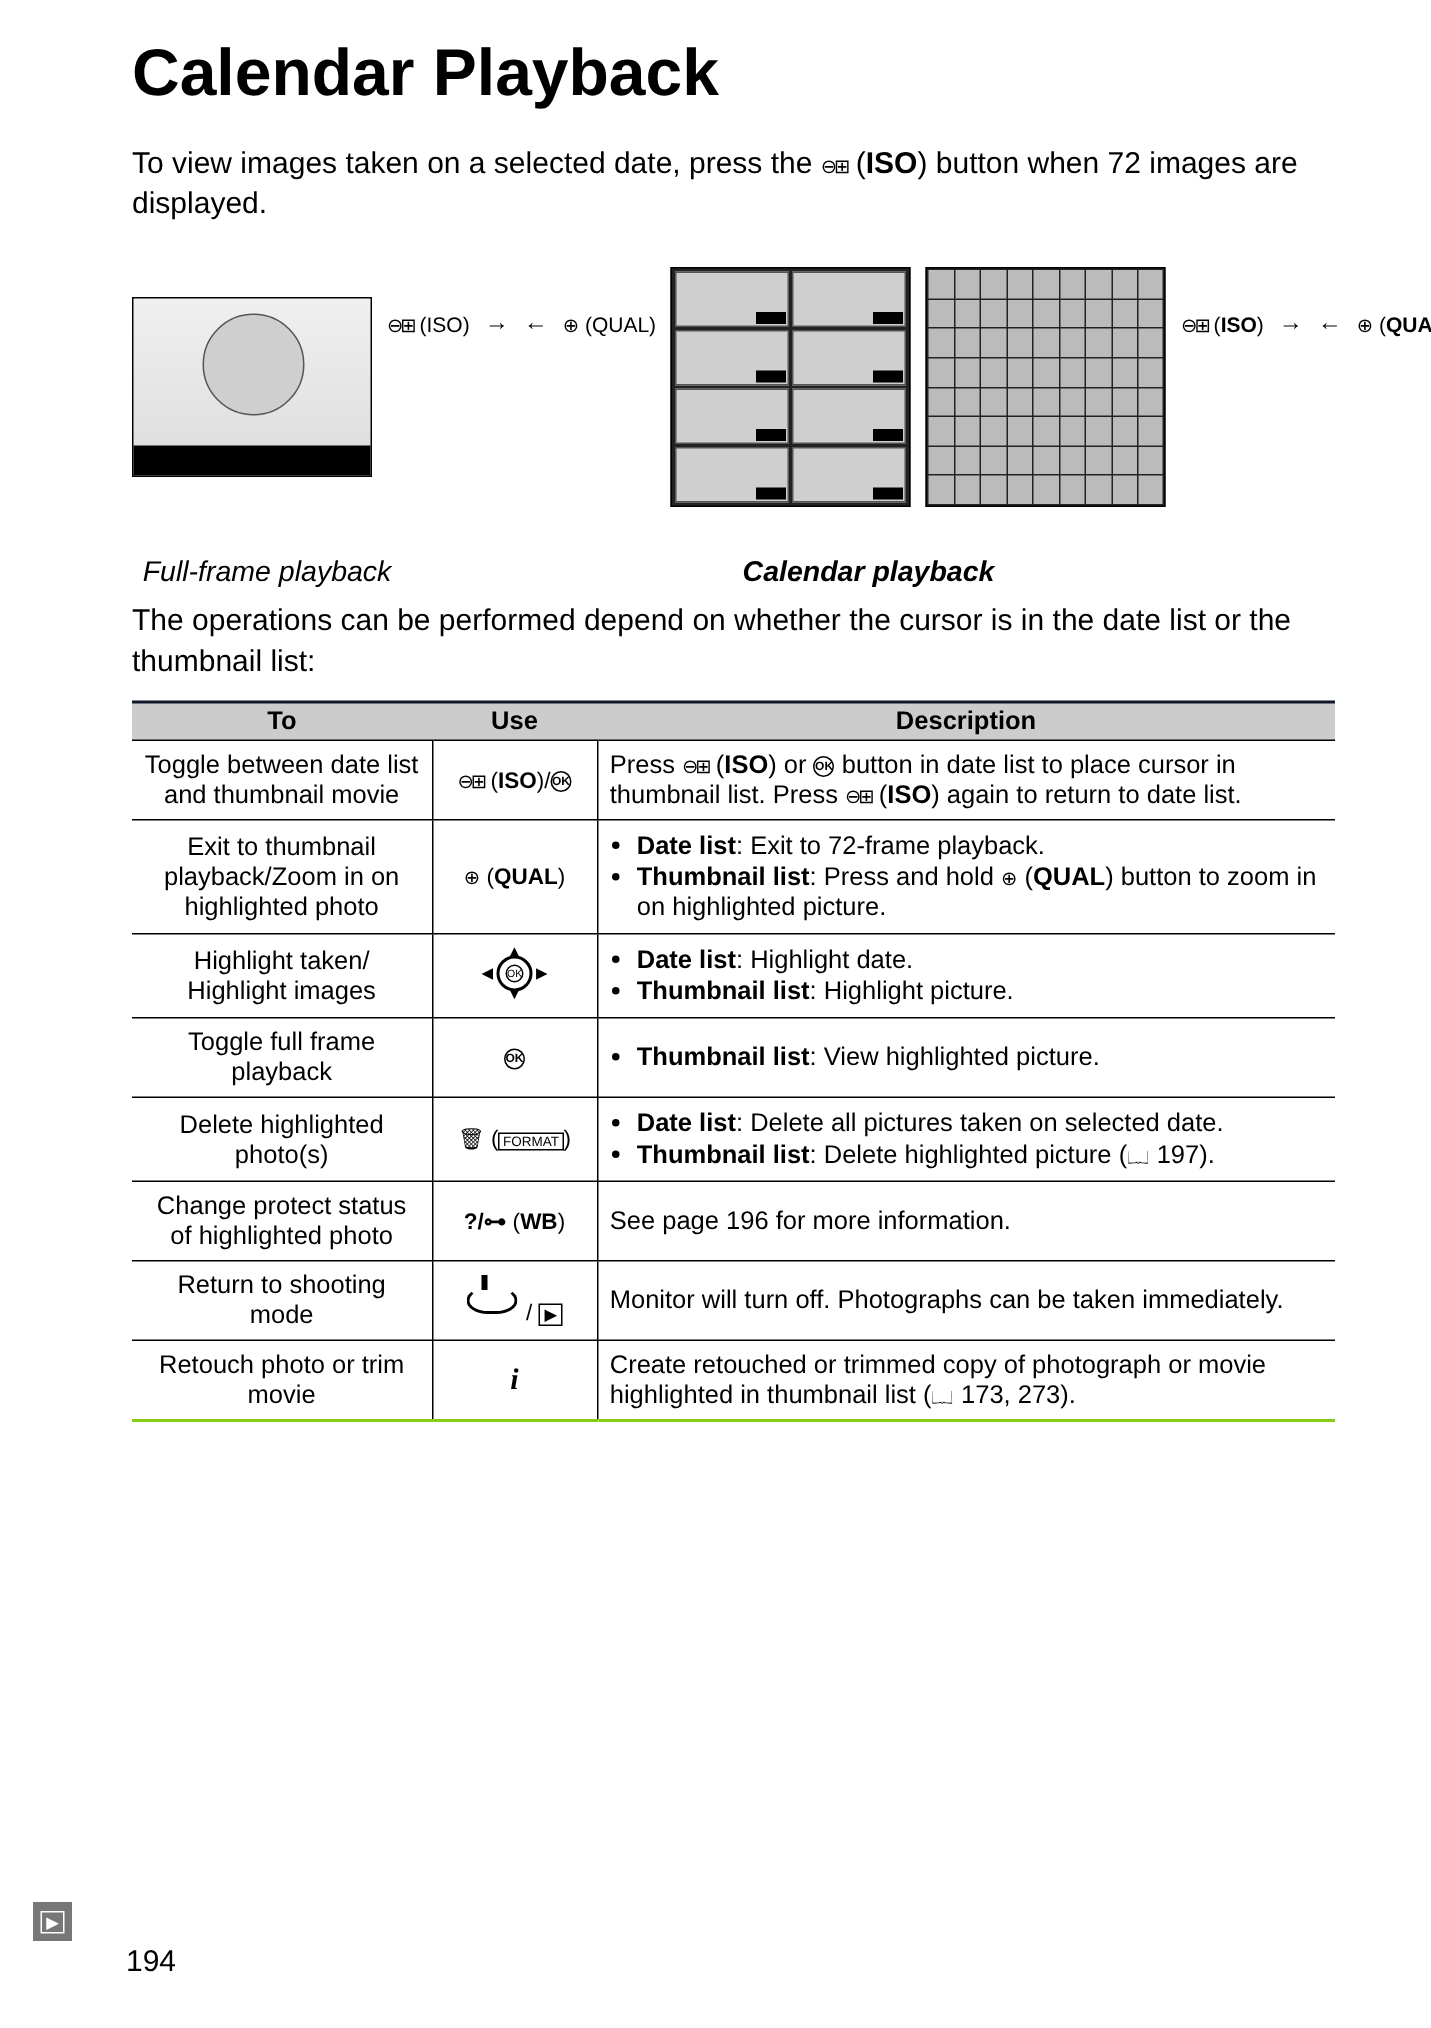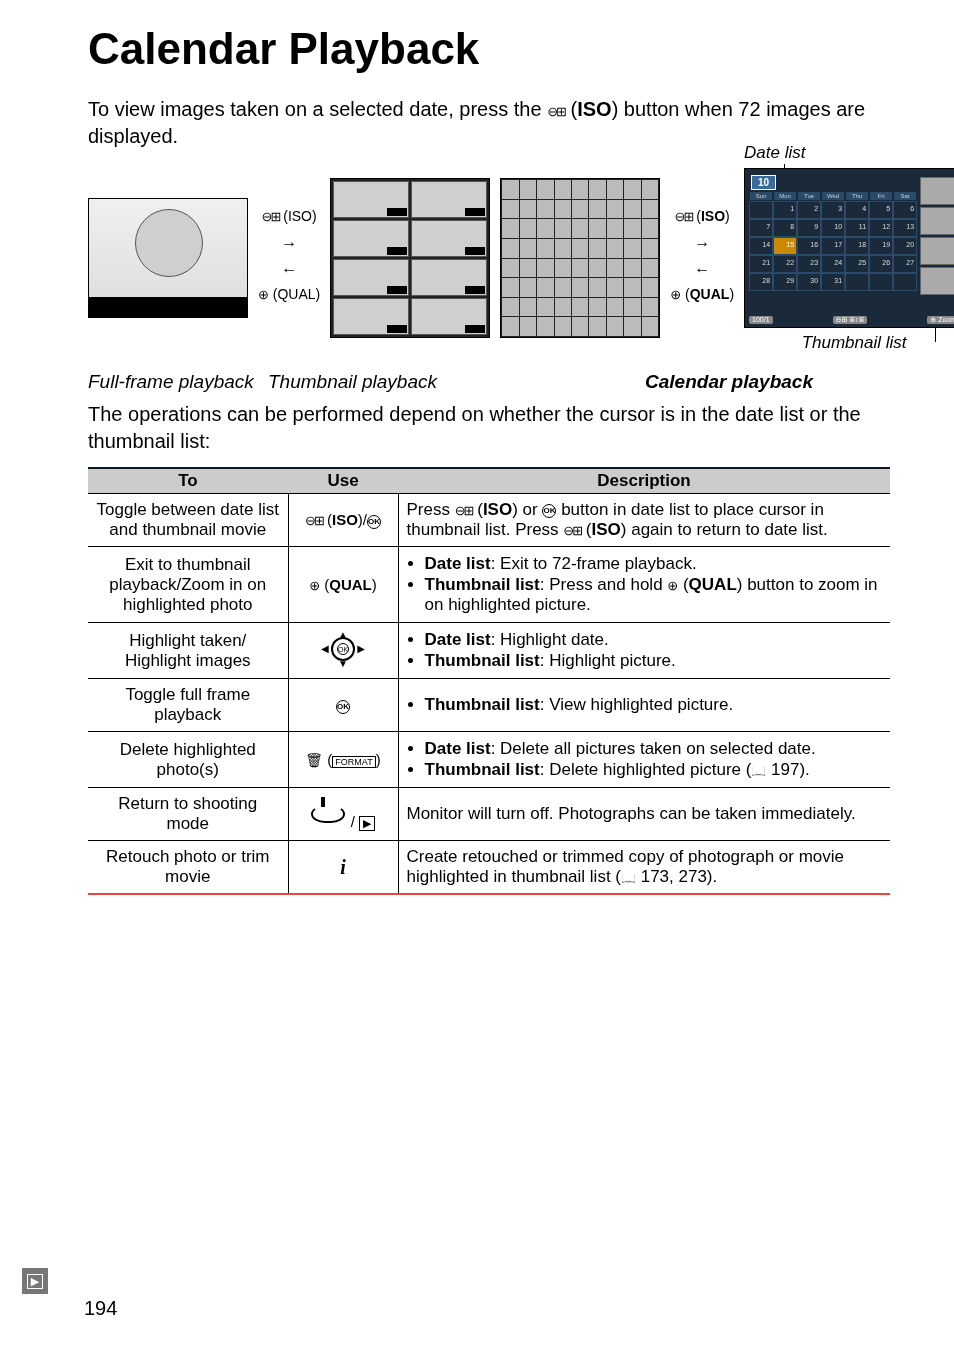--- a/index.html
+++ b/index.html
@@ -24,21 +24,21 @@
     line-height: 1.35;
     margin-bottom: 18px;
   }
   .figures {
     display: flex;
     align-items: flex-start;
     gap: 10px;
     margin-bottom: 18px;
   }
   .figcol { display: flex; flex-direction: column; align-items: center; }
-  .arrowcol { display:flex; flex-direction: column; justify-content:center; align-items:center; padding-top: 40px; gap:10px; }
+  .arrowcol { display:flex; justify-content:center; align-items:flex-start; padding-top: 40px; gap:10px; }
   .imgbox {
     border: 1.5px solid #000;
     background: #e8e8e8;
     position: relative;
   }
   .fullframe { width:160px; height:120px; background: linear-gradient(#f0f0f0,#dcdcdc); }
   .fullframe::before { content:""; position:absolute; top:10px; left:46px; width:66px; height:66px; border-radius:50%; background:#cfcfcf; border:1px solid #555;}
   .fullframe::after { content:""; position:absolute; bottom:0; left:0; right:0; height:20px; background:#000;}
 
   .thumb8 { width:160px; height:160px; background:#222; display:grid; grid-template-columns:repeat(2,1fr); grid-template-rows:repeat(4,1fr); gap:2px; padding:2px; }
@@ -60,21 +60,21 @@
   .cal-rows > div{ font-size:7px; color:#ddd; text-align:right; padding:3px 2px; height:18px; border:0.5px solid #2a4a6a;}
   .cal-rows > .sel{ background:#cc8800; color:#fff; }
   .cal-footer{ position:absolute; bottom:3px; left:4px; right:4px; display:flex; justify-content:space-between; font-size:8px; color:#fff;}
   .cal-footer .pill{ background:#888; border-radius:2px; padding:0 3px; font-size:7px;}
   .cal-thumblabel{ text-align:right; font-style:italic; font-size:17px; margin-top:5px; }
 
   .arrow-right, .arrow-left { font-size:16px; line-height:1; }
   .btn-label { font-size:14px; white-space:nowrap; }
   .btn-label b{ font-weight:bold; }
   .caption-row { display:flex; margin-top:10px; font-style:italic; font-size:19px; }
-  .caption-row > div{ }
+  .caption-row > div{ text-align:center; }
   .cap1{ width:180px; text-align:left; }
   .cap2{ width:300px; }
   .cap3{ flex:1; font-weight:bold; font-style:italic; text-align:center; }
 
   .body-text {
     font-size: 20px;
     line-height: 1.35;
     margin: 8px 0 12px;
   }
 
@@ -89,21 +89,21 @@
     text-align: center;
     border-top: 2px solid #0f172a;
     border-bottom: 1px solid #000;
     padding: 2px 4px;
   }
   table.ops td {
     border-bottom: 1px solid #000;
     padding: 6px 8px;
     vertical-align: middle;
   }
-  table.ops tr:last-child td { border-bottom: 2px solid #ef4444; }
+  table.ops tr:last-child td { border-bottom: 2px solid #84cc16; }
   table.ops td.col-to { text-align: center; width: 200px; border-right:1px solid #000; }
   table.ops td.col-use { text-align: center; width: 110px; border-right:1px solid #000; font-size:15px; }
   table.ops td.col-desc ul { list-style: disc; padding-left: 18px; }
   table.ops td.col-desc li { margin: 1px 0; }
   .iso-sym::before{ content:"⊖⊞"; font-size:13px; letter-spacing:-2px; }
   .qual-sym::before{ content:"⊕"; font-size:13px; }
   .ok-circle{ display:inline-block; border:1.5px solid #000; border-radius:50%; width:14px; height:14px; font-size:8px; line-height:12px; text-align:center; vertical-align:middle; font-weight:bold;}
   .multi-selector { position:relative; display:inline-block; width:40px; height:36px; }
   .multi-selector .ring{ position:absolute; top:6px; left:8px; width:24px; height:24px; border:2px solid #000; border-radius:50%;}
   .multi-selector .ok{ position:absolute; top:12px; left:14px; font-size:7px; border:1px solid #000; border-radius:50%; width:12px; height:12px; line-height:11px; text-align:center;}
@@ -321,21 +321,20 @@
           <span class="pill">⊕ Zoom</span>
         </div>
       </div>
       <div style="position:absolute; top:160px; right:28px; width:1px; height:14px; background:#000;"></div>
       <div class="cal-thumblabel">Thumbnail list</div>
     </div>
   </div>
 
   <div class="caption-row">
     <div class="cap1">Full-frame playback</div>
-    <div class="cap2">Thumbnail playback</div>
     <div class="cap3">Calendar playback</div>
   </div>
 
   <p class="body-text">The operations can be performed depend on whether the cursor is in the date list or the thumbnail list:</p>
 
   <table class="ops">
     <thead>
       <tr>
         <th>To</th>
         <th>Use</th>
@@ -382,20 +381,25 @@
           <td class="col-to">Delete highlighted photo(s)</td>
           <td class="col-use"><span class="trash"></span> (<span style="border:1px solid #000; font-size:9px; padding:0 2px;">FORMAT</span>)</td>
           <td class="col-desc">
             <ul>
               <li><b>Date list</b>: Delete all pictures taken on selected date.</li>
               <li><b>Thumbnail list</b>: Delete highlighted picture (<span class="book"></span> 197).</li>
             </ul>
           </td>
         </tr>
         <tr>
+          <td class="col-to">Change protect status of highlighted photo</td>
+          <td class="col-use"><b>?/⊶</b> (<b>WB</b>)</td>
+          <td class="col-desc">See page 196 for more information.</td>
+        </tr>
+        <tr>
           <td class="col-to">Return to shooting mode</td>
           <td class="col-use"><span class="shutter"></span> / <span class="play-box">▶</span></td>
           <td class="col-desc">Monitor will turn off.  Photographs can be taken immediately.</td>
         </tr>
         <tr>
           <td class="col-to">Retouch photo or trim movie</td>
           <td class="col-use"><span class="info-i">i</span></td>
           <td class="col-desc">Create retouched or trimmed copy of  photograph or movie highlighted in thumbnail list (<span class="book"></span> 173, 273).</td>
         </tr>
       </tbody>

